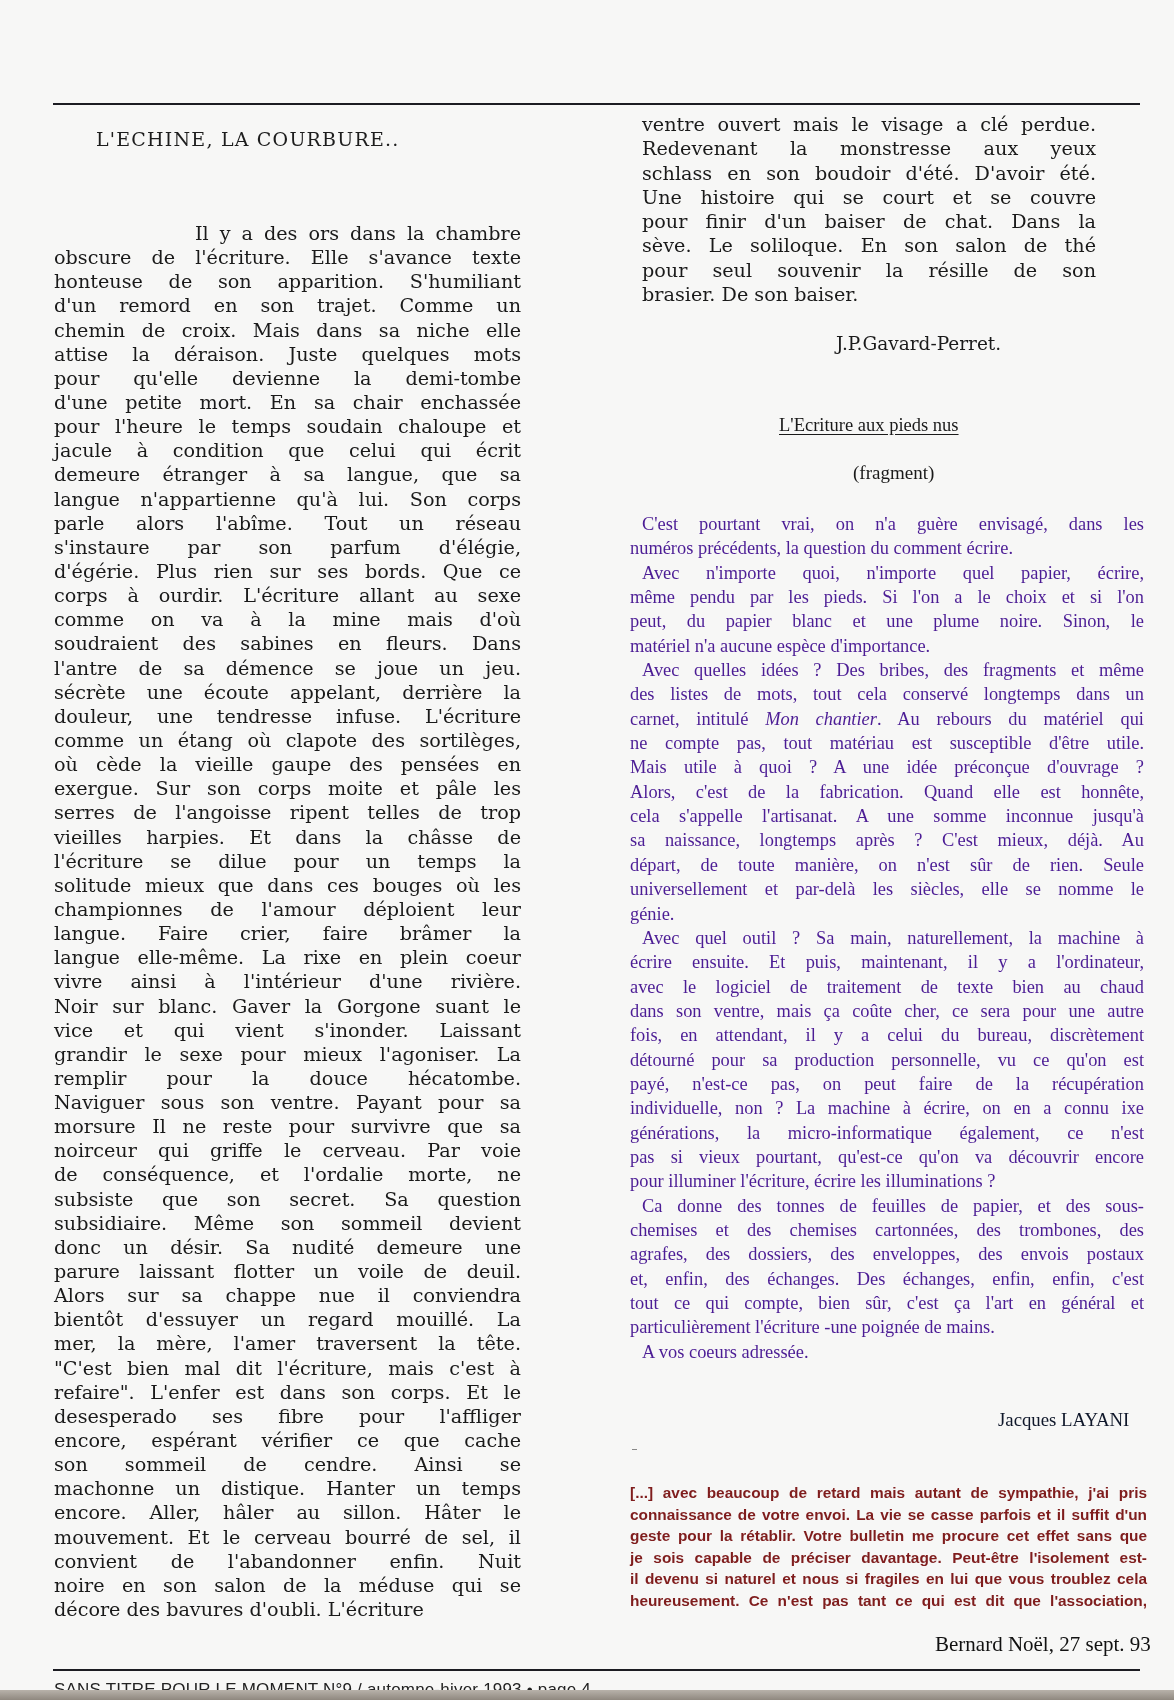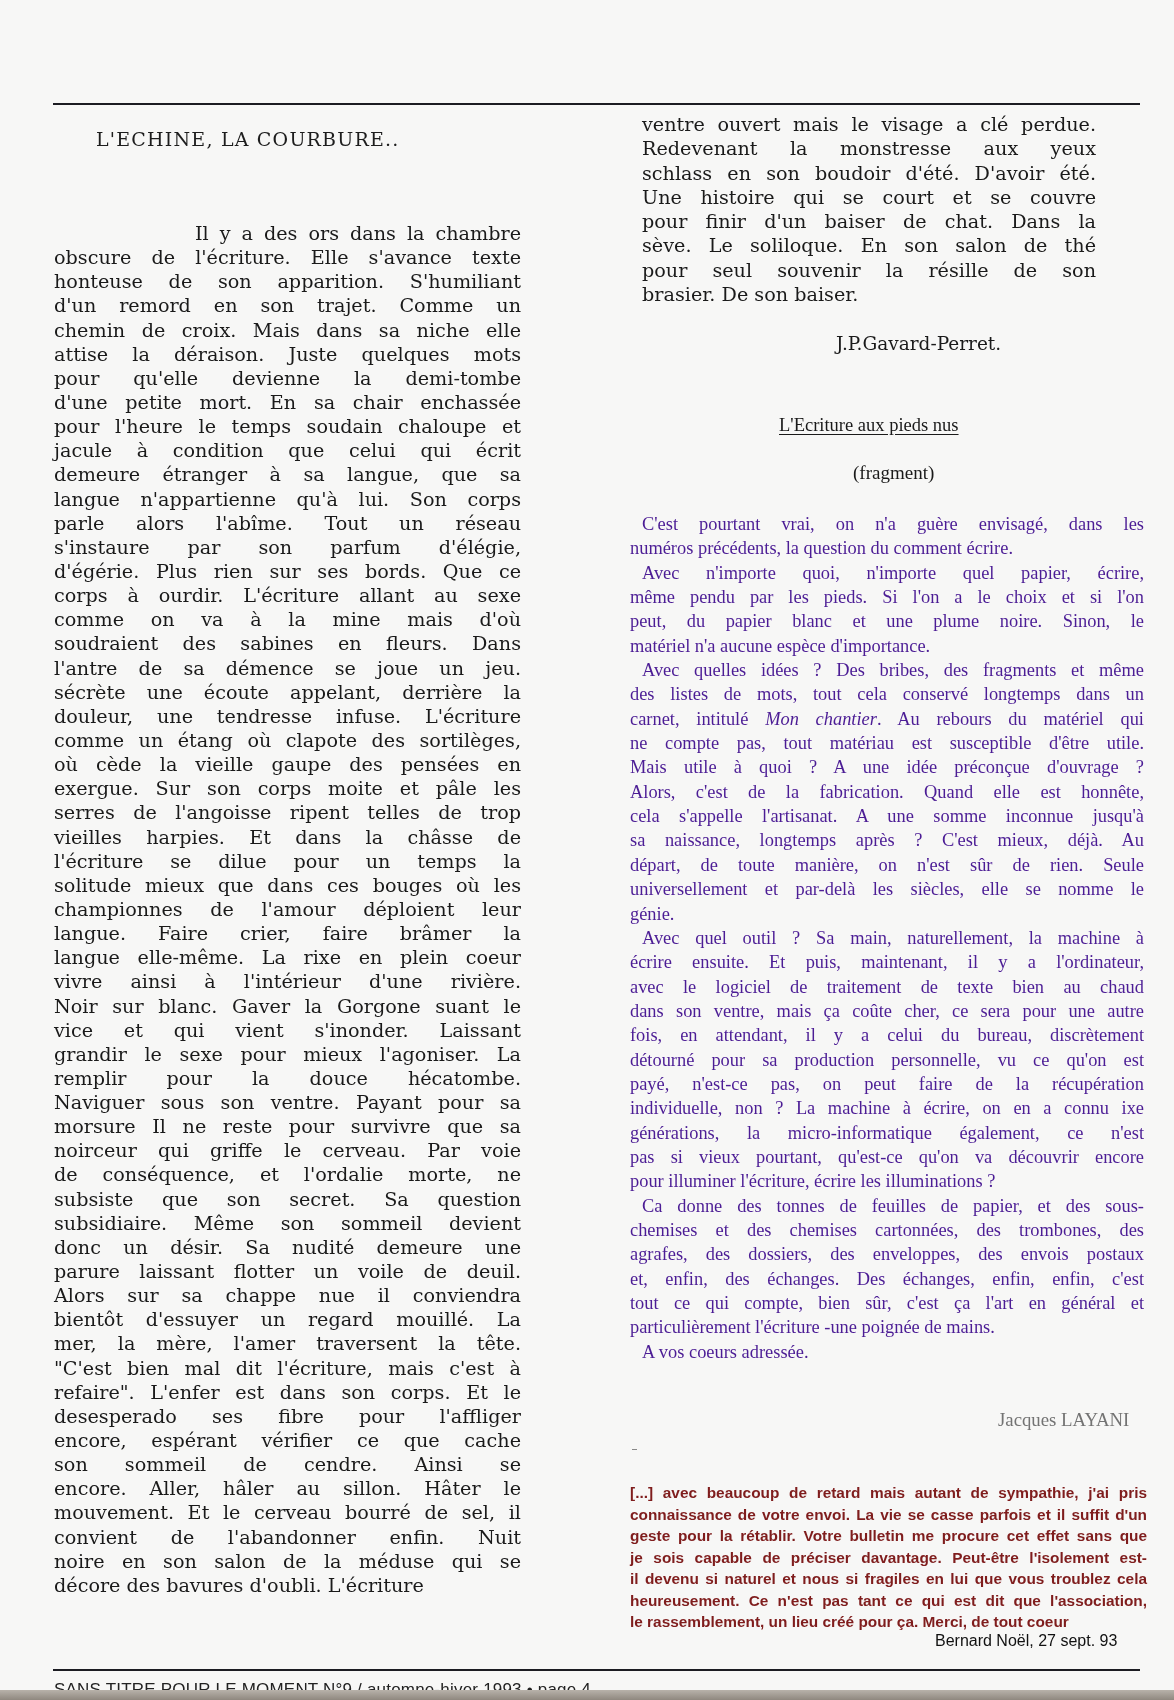--- a/index.html
+++ b/index.html
@@ -70,35 +70,35 @@
       position: absolute; left: 630px; top: 512px; width: 514px;
       font-family: "Liberation Serif", serif; font-size: 18.4px; line-height: 24.35px;
       color: #4c1d95;
     }
     .right-body .line { display: block; text-align: justify; text-align-last: justify; white-space: nowrap; height: 24.35px; }
     .right-body .line.last { text-align-last: left; }
     .right-body .line.indent { padding-left: 12px; }
     .right-body em { font-style: italic; }
     .sig2 {
       position: absolute; left: 998px; top: 1409px;
-      font-family: "Liberation Serif", serif; font-size: 18.8px; color: #737373; white-space: nowrap;
+      font-family: "Liberation Serif", serif; font-size: 18.8px; color: #0f172a; white-space: nowrap;
     }
     .dash-mark {
       position: absolute; left: 632px; top: 1449px; width: 5px; height: 1px; background: #888;
     }
     .quote-body {
       position: absolute; left: 630px; top: 1482px; width: 517px;
       font-family: "Liberation Sans", sans-serif; font-size: 15.4px; line-height: 21.5px;
       color: #7f1d1d; font-weight: bold;
     }
     .quote-body .line { display: block; text-align: justify; text-align-last: justify; white-space: nowrap; height: 21.5px; }
     .quote-body .line.last { text-align-last: left; }
     .quote-sig {
       position: absolute; left: 935px; top: 1632px;
-      font-family: Liberation Sans, sans-serif; font-size: 16px; color: #111; white-space: nowrap; text-align: center;
+      font-family: Liberation Serif, serif; font-size: 21px; color: #111; white-space: nowrap; text-align: center;
     }
   </style>
 </head>
 <body>
 
 <div class="page">
   <div class="rule-top"></div>
 
   <div class="left-title">L'ECHINE,  LA  COURBURE..</div>
   <div class="left-body" id="left-body">
@@ -147,20 +147,21 @@
       <span class="line">donc un désir. Sa nudité demeure une</span>
       <span class="line">parure laissant flotter un voile de deuil.</span>
       <span class="line">Alors sur sa chappe nue il conviendra</span>
       <span class="line">bientôt d'essuyer un regard mouillé. La</span>
       <span class="line">mer, la mère, l'amer traversent la tête.</span>
       <span class="line">"C'est bien mal dit l'écriture, mais c'est à</span>
       <span class="line">refaire". L'enfer est dans son corps. Et le</span>
       <span class="line">desesperado  ses fibre pour l'affliger</span>
       <span class="line">encore, espérant vérifier ce que cache</span>
       <span class="line">son sommeil de cendre. Ainsi se</span>
+      <span class="line">machonne un distique. Hanter un temps</span>
       <span class="line">encore. Aller, hâler au sillon. Hâter le</span>
       <span class="line">mouvement. Et le cerveau bourré de sel, il</span>
       <span class="line">convient de l'abandonner enfin. Nuit</span>
       <span class="line">noire en son salon de la méduse qui se</span>
       <span class="line last">décore des bavures d'oubli. L'écriture</span>
     </div>
 
   <div class="right-top" id="right-top">
       <span class="line">ventre ouvert mais le visage a clé perdue.</span>
       <span class="line">Redevenant la monstresse aux yeux</span>
@@ -215,20 +216,19 @@
   <div class="sig2">Jacques LAYANI</div>
   <div class="dash-mark"></div>
 
   <div class="quote-body" id="quote-body">
       <span class="line">[...] avec beaucoup de retard mais autant de sympathie, j'ai pris</span>
       <span class="line">connaissance de votre envoi. La vie se casse parfois et il suffit d'un</span>
       <span class="line">geste pour la rétablir. Votre bulletin me procure cet effet sans que</span>
       <span class="line">je sois capable de préciser davantage. Peut-être l'isolement est-</span>
       <span class="line">il devenu si naturel et nous si fragiles en lui que vous troublez cela</span>
       <span class="line">heureusement. Ce n'est pas tant ce qui est dit que l'association,</span>
-      <span class="line last">le rassemblement, un lieu créé pour ça. Merci, de tout coeur</span>
     </div>
   <div class="quote-sig">Bernard Noël, 27 sept. 93</div>
 
   <div class="rule-bottom"></div>
   <div class="footer">SANS TITRE POUR LE MOMENT N°9 / automne-hiver 1993 • page 4</div>
   <div class="bottom-shadow"></div>
 </div>
 
 </body></html>

